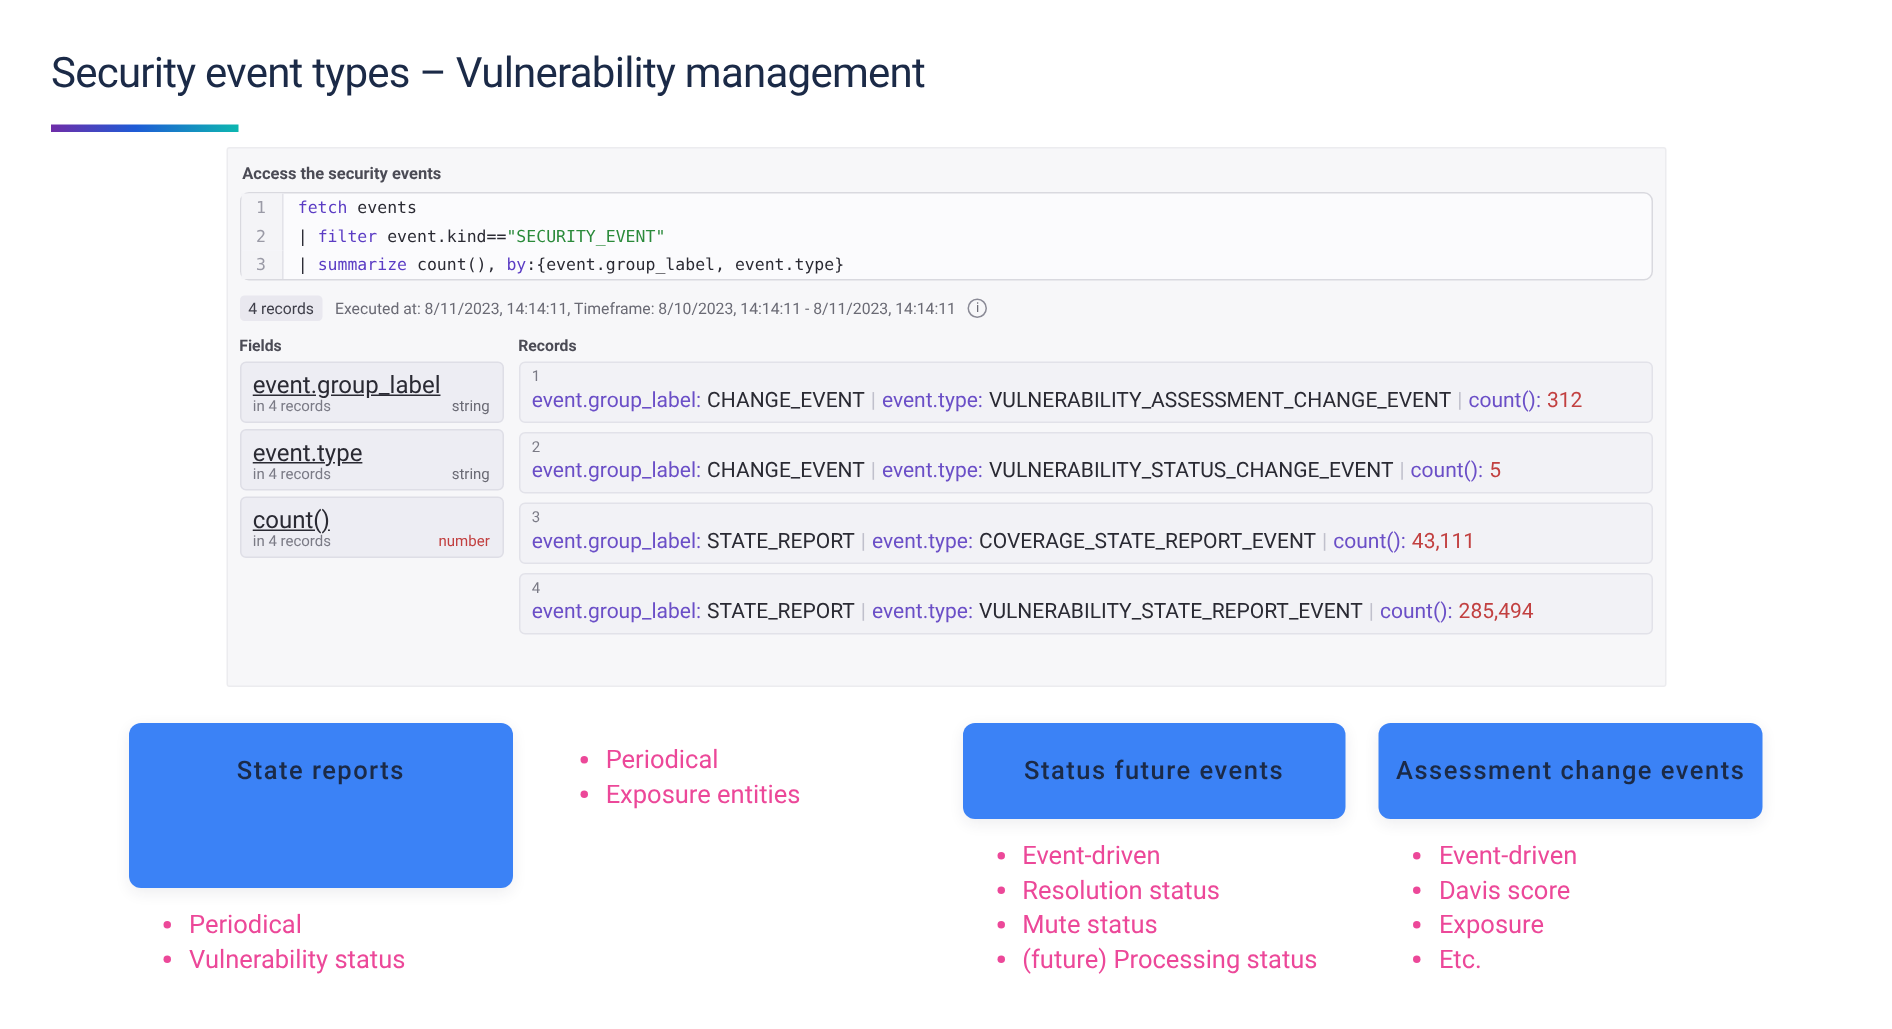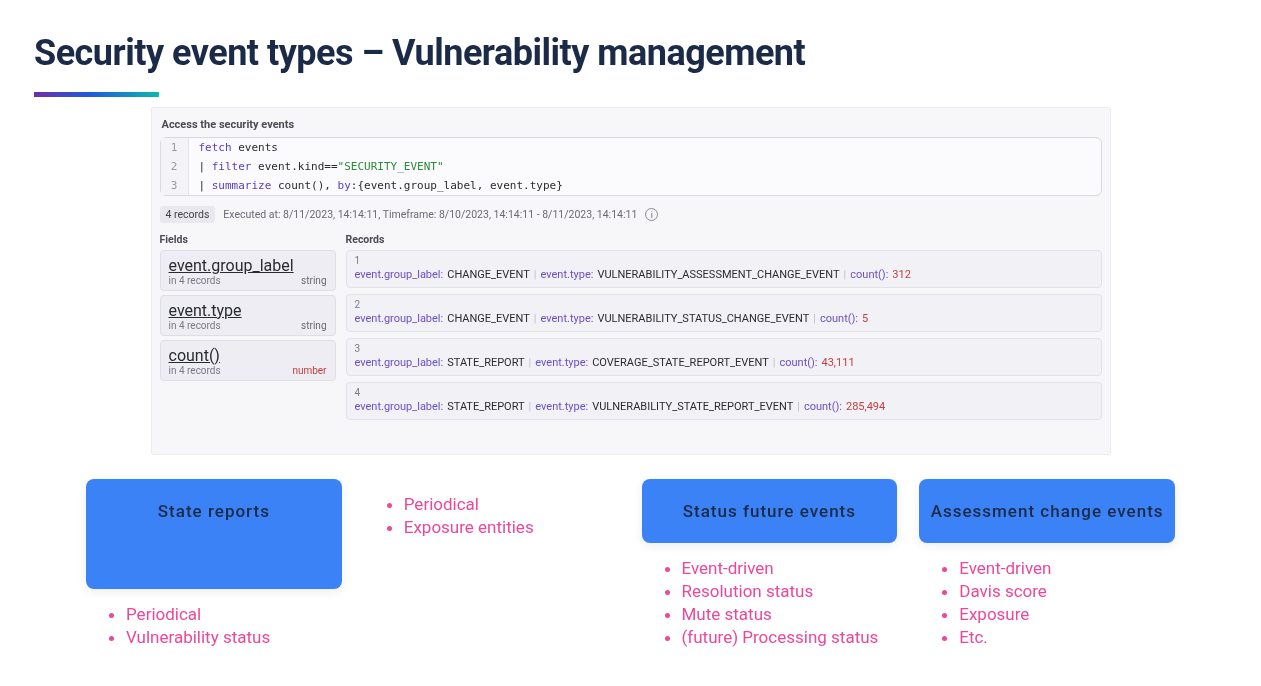--- a/index.html
+++ b/index.html
@@ -7,22 +7,22 @@
     font-family: -apple-system, BlinkMacSystemFont, "Segoe UI", Roboto, Arial, sans-serif;
     background: #fff;
     color: #1b2a47;
     width: 1261px;
     height: 686px;
     overflow: hidden;
     position: relative;
   }
   .slide { padding: 32px 34px 20px 34px; }
   .title {
-    font-size: 36px;
-    font-weight: 700;
+    font-size: 28px;
+    font-weight: 400;
     color: #1b2a47;
     letter-spacing: -0.5px;
   }
   .accent-bar {
     width: 125px;
     height: 5px;
     margin-top: 18px;
     background: linear-gradient(90deg, #6f2da8 0%, #1e5bd6 45%, #0db7b0 100%);
   }
 
@@ -122,21 +122,21 @@
 
   .records-col { flex: 1; }
   .record-card {
     background: #f2f2f6;
     border: 1px solid #e2e2e9;
     border-radius: 4px;
     padding: 4px 8px 6px 8px;
     margin-bottom: 6px;
   }
   .rec-idx { font-size: 10px; color: #7a7a85; margin-bottom: 2px; }
-  .rec-line { font-size: 11px; display: flex; flex-wrap: wrap; gap: 4px; align-items: center; }
+  .rec-line { font-size: 14px; display: flex; flex-wrap: wrap; gap: 4px; align-items: center; }
   .rec-key { color: #6b4fc7; }
   .rec-val { color: #2a2a33; }
   .rec-count { color: #c24040; }
   .rec-sep { color: #c0c0cc; }
 
   .cards-row {
     display: flex;
     gap: 22px;
     margin: 24px 52px 0 52px;
   }

